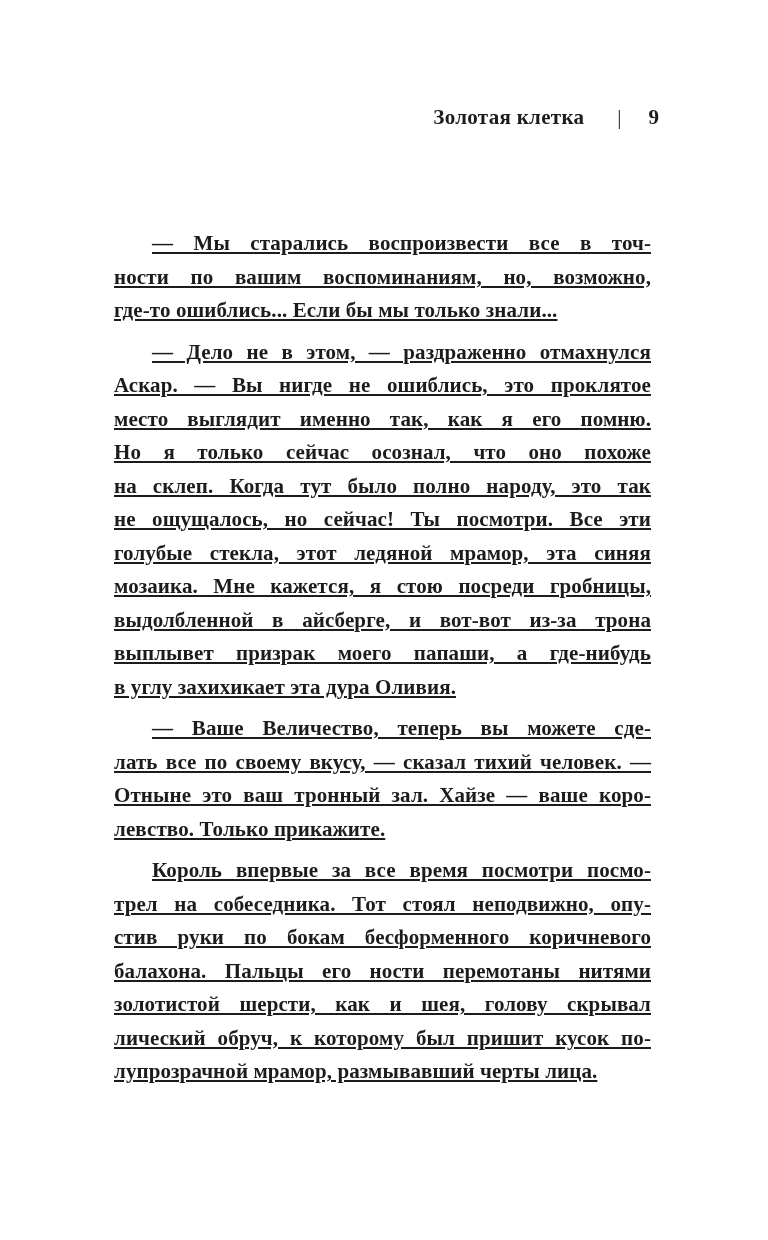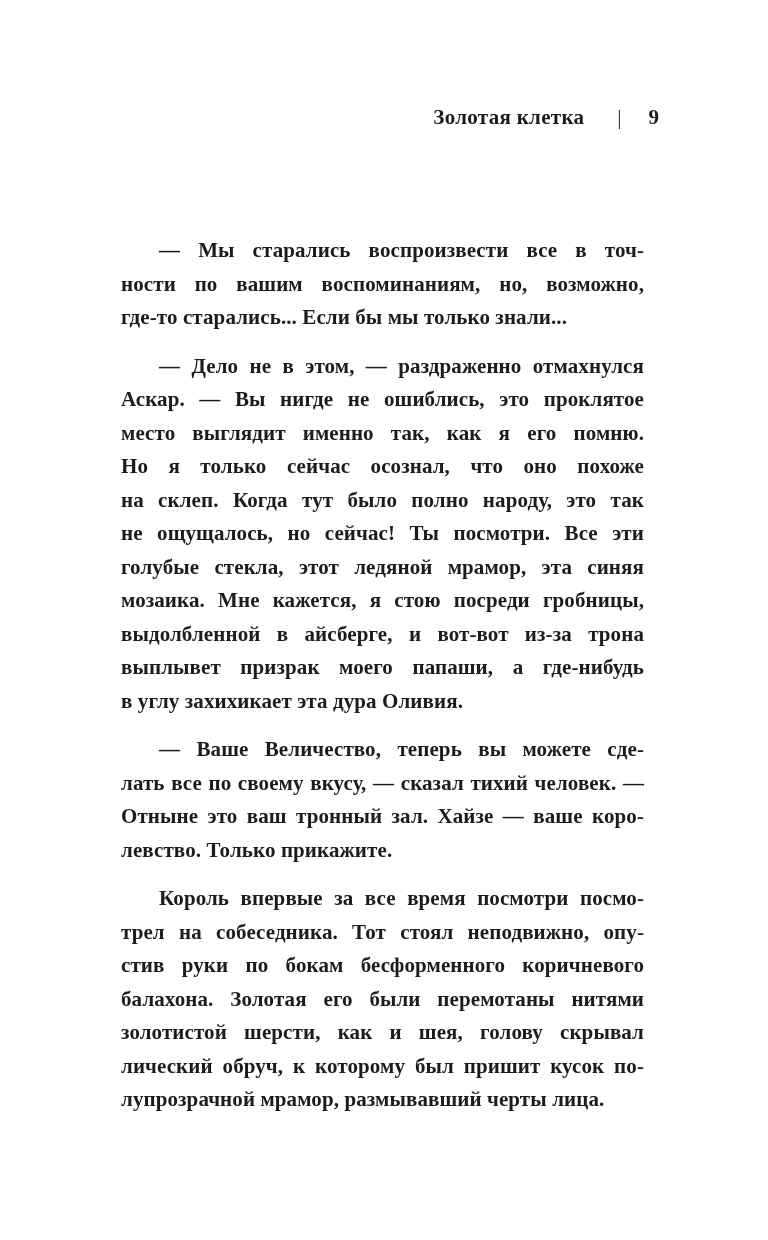--- a/index.html
+++ b/index.html
@@ -44,22 +44,23 @@
     position: absolute;
     top: 219px;
     left: 106px;
     width: 553px;
     font-size: 21px;
     font-weight: 700;
     line-height: 33.5px;
     letter-spacing: 0.1px;
   }
   .paragraph {
-    margin: 15px;
+    margin: 8px;
     padding: 0;
+    text-decoration: underline;
   }
   .line {
     text-align: justify;
     text-align-last: justify;
     white-space: normal;
   }
   .line.first {
     text-indent: 38px;
   }
   .line.last {
@@ -74,21 +75,21 @@
   <div class="running-header">
     <span class="header-title">Золотая клетка</span>
     <span class="header-separator">|</span>
     <span class="header-pagenum">9</span>
   </div>
 
   <div class="text-block">
       <div class="paragraph">
         <div class="line first">— Мы старались воспроизвести все в точ-</div>
         <div class="line">ности по вашим воспоминаниям, но, возможно,</div>
-        <div class="line last">где-то старались... Если бы мы только знали...</div>
+        <div class="line last">где-то ошиблись... Если бы мы только знали...</div>
       </div>
       <div class="paragraph">
         <div class="line first">— Дело не в этом, — раздраженно отмахнулся</div>
         <div class="line">Аскар. — Вы нигде не ошиблись, это проклятое</div>
         <div class="line">место выглядит именно так, как я его помню.</div>
         <div class="line">Но я только сейчас осознал, что оно похоже</div>
         <div class="line">на склеп. Когда тут было полно народу, это так</div>
         <div class="line">не ощущалось, но сейчас! Ты посмотри. Все эти</div>
         <div class="line">голубые стекла, этот ледяной мрамор, эта синяя</div>
         <div class="line">мозаика. Мне кажется, я стою посреди гробницы,</div>
@@ -99,20 +100,20 @@
       <div class="paragraph">
         <div class="line first">— Ваше Величество, теперь вы можете сде-</div>
         <div class="line">лать все по своему вкусу, — сказал тихий человек. —</div>
         <div class="line">Отныне это ваш тронный зал. Хайзе — ваше коро-</div>
         <div class="line last">левство. Только прикажите.</div>
       </div>
       <div class="paragraph">
         <div class="line first">Король впервые за все время посмотри посмо-</div>
         <div class="line">трел на собеседника. Тот стоял неподвижно, опу-</div>
         <div class="line">стив руки по бокам бесформенного коричневого</div>
-        <div class="line">балахона. Золотая его были перемотаны нитями</div>
+        <div class="line">балахона. Пальцы его ности перемотаны нитями</div>
         <div class="line">золотистой шерсти, как и шея, голову скрывал</div>
         <div class="line">лический обруч, к которому был пришит кусок по-</div>
         <div class="line last">лупрозрачной мрамор, размывавший черты лица.</div>
       </div>
     </div>
 
 </div>
 
 </body></html>

